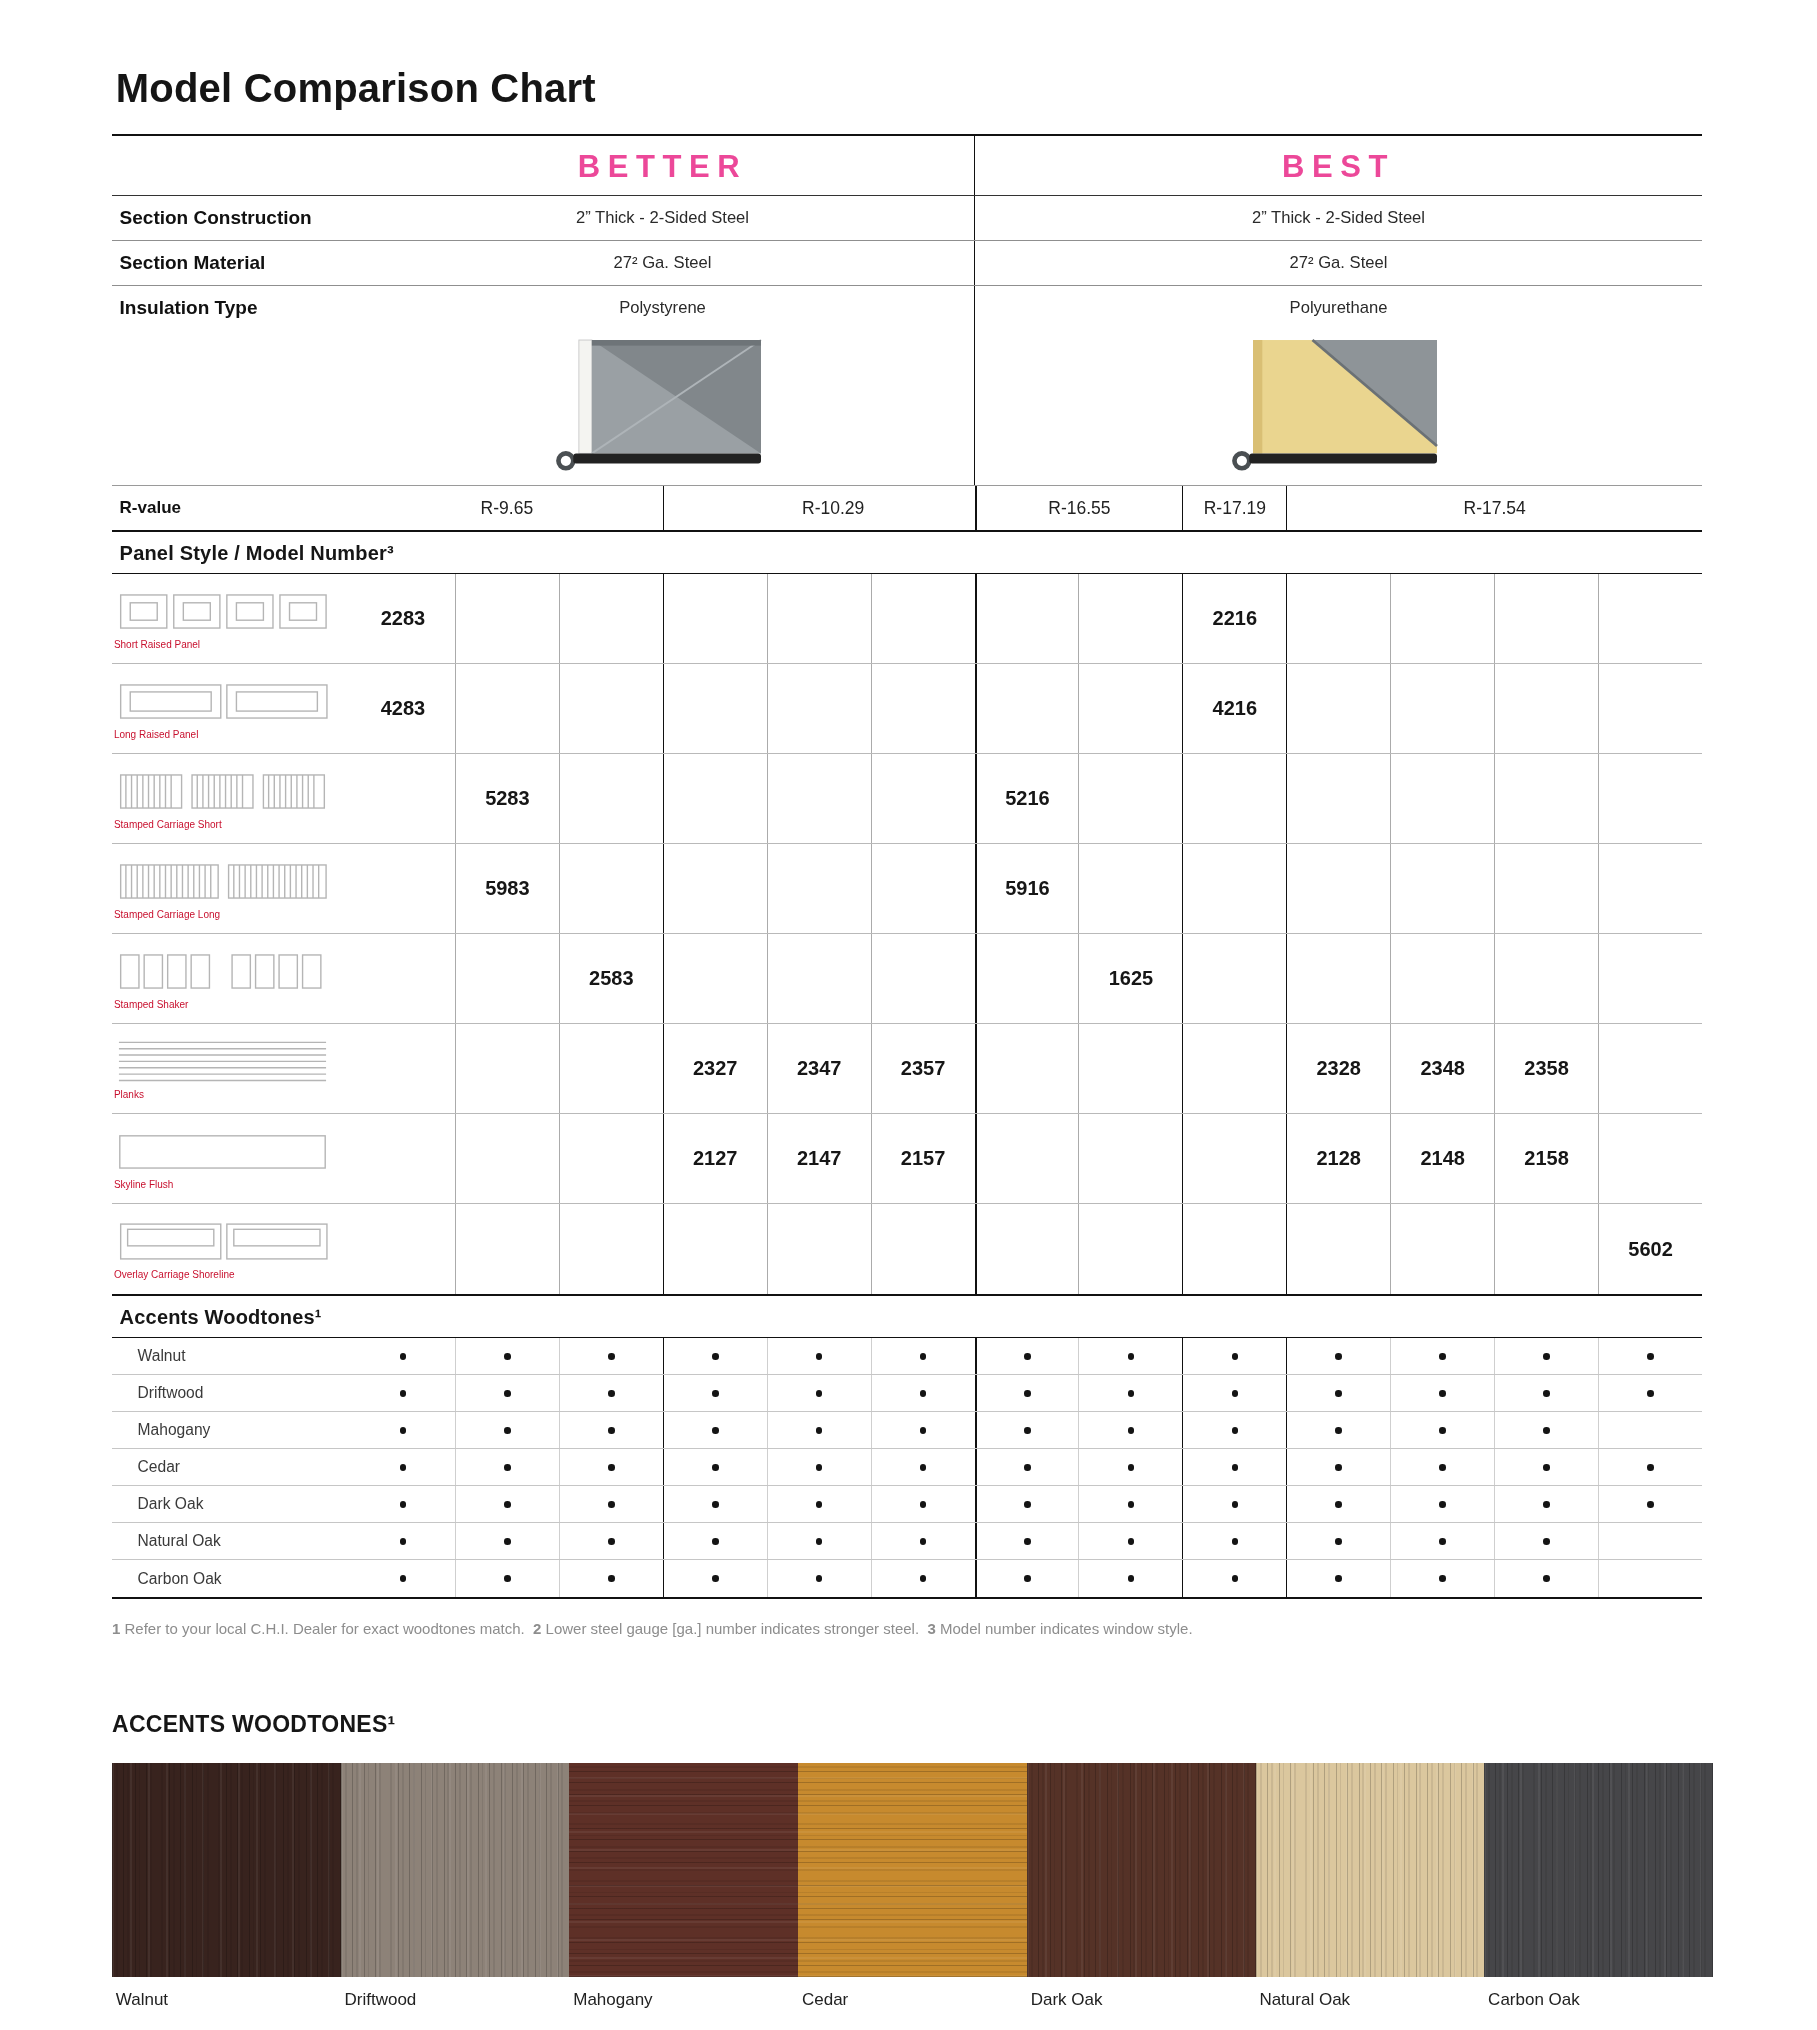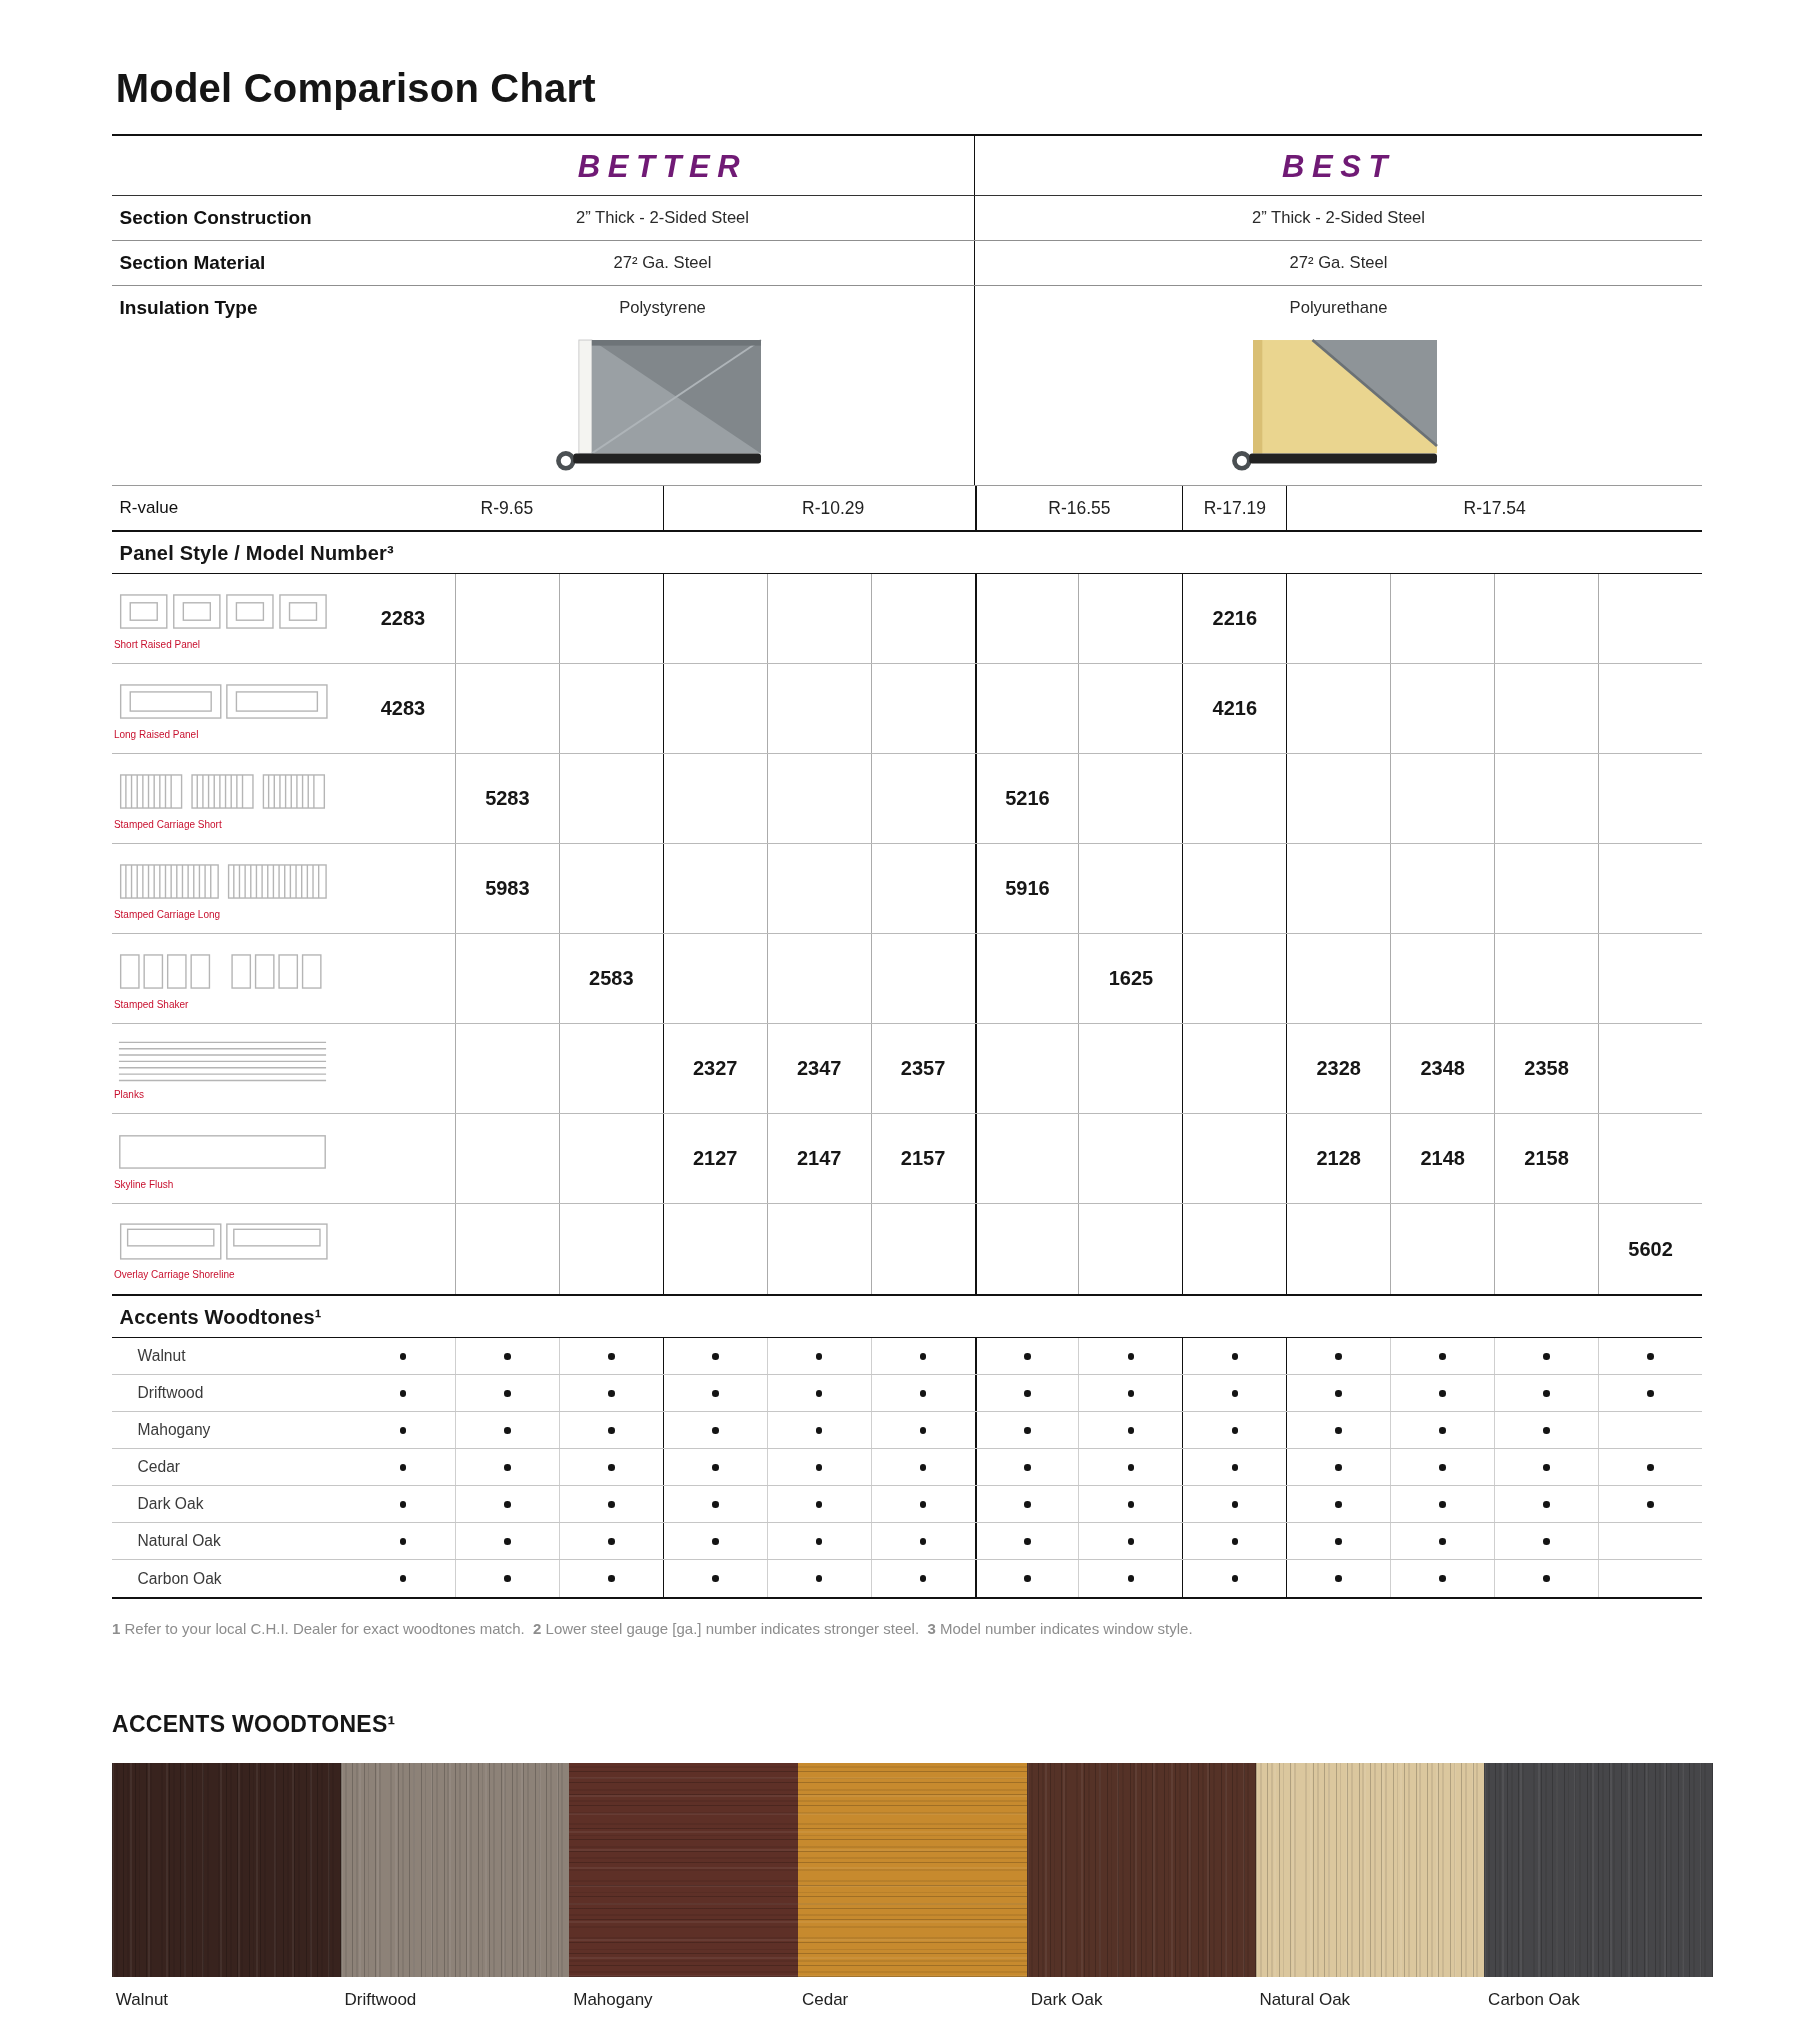--- a/index.html
+++ b/index.html
@@ -6,32 +6,32 @@
   html,body{background:#ffffff;}
   body{width:1817px;height:2031px;font-family:"Liberation Sans",sans-serif;color:#111;overflow:hidden;}
   .page{padding:55px 0 0 112px;}
   .content{width:1590px;}
   .title{font-size:40px;font-weight:700;letter-spacing:0.2px;color:#151515;margin:11.4px 0 23px 3.8px;}
 
   .table{border-top:2.8px solid #111;}
   .half-grid{display:grid;grid-template-columns:239px 623px auto;}
   .half-grid > div{display:flex;align-items:center;}
   .header-row{border-bottom:0.9px solid #333;}
-  .hdr{justify-content:center;font-size:31px;font-weight:700;letter-spacing:7.6px;color:#701a75;padding:12.3px 0 10.4px;font-style:italic;}
+  .hdr{justify-content:center;font-size:31px;font-weight:700;letter-spacing:7.6px;color:#ec4899;padding:12.3px 0 10.4px;}
   .best-side{border-left:1.9px solid #111;}
 
   .spec-row > div{min-height:44px;}
   .spec-row.rule{border-bottom:0.9px solid #8f8f8f;}
   .spec-label{font-weight:700;font-size:19px;padding-left:7.6px;}
   .spec-val{justify-content:center;font-size:16.6px;color:#2a2a2a;}
 
   .images-row .img-wrap{justify-content:center;align-items:flex-end;padding:5.7px 0 9.5px;}
 
   .rvalue-row{display:grid;grid-template-columns:239px repeat(13,1fr);border-top:0.9px solid #9a9a9a;min-height:45px;}
-  .rv-label{display:flex;align-items:center;font-weight:400;font-size:17px;padding-left:7.6px;}
+  .rv-label{display:flex;align-items:center;font-weight:700;font-size:17px;padding-left:7.6px;}
   .rv-cell{display:flex;align-items:center;justify-content:center;font-size:17.5px;color:#222;}
 
   .section-header{border-top:2.8px solid #111;border-bottom:1.9px solid #111;font-size:20px;font-weight:700;padding:9.5px 0 8.5px 7.6px;letter-spacing:0.2px;color:#161616;}
 
   .panel-row{display:grid;grid-template-columns:239px repeat(13,1fr);height:90px;border-bottom:0.9px solid #b9b9b9;}
   .panel-row:last-child{border-bottom:none;}
   .cell{display:flex;align-items:center;justify-content:center;font-weight:700;font-size:20px;color:#161616;}
   .bl-thin{border-left:0.9px solid #ababab;}
   .bl-grp{border-left:1.9px solid #111;}
   .bl-main{border-left:2.8px solid #111;}

